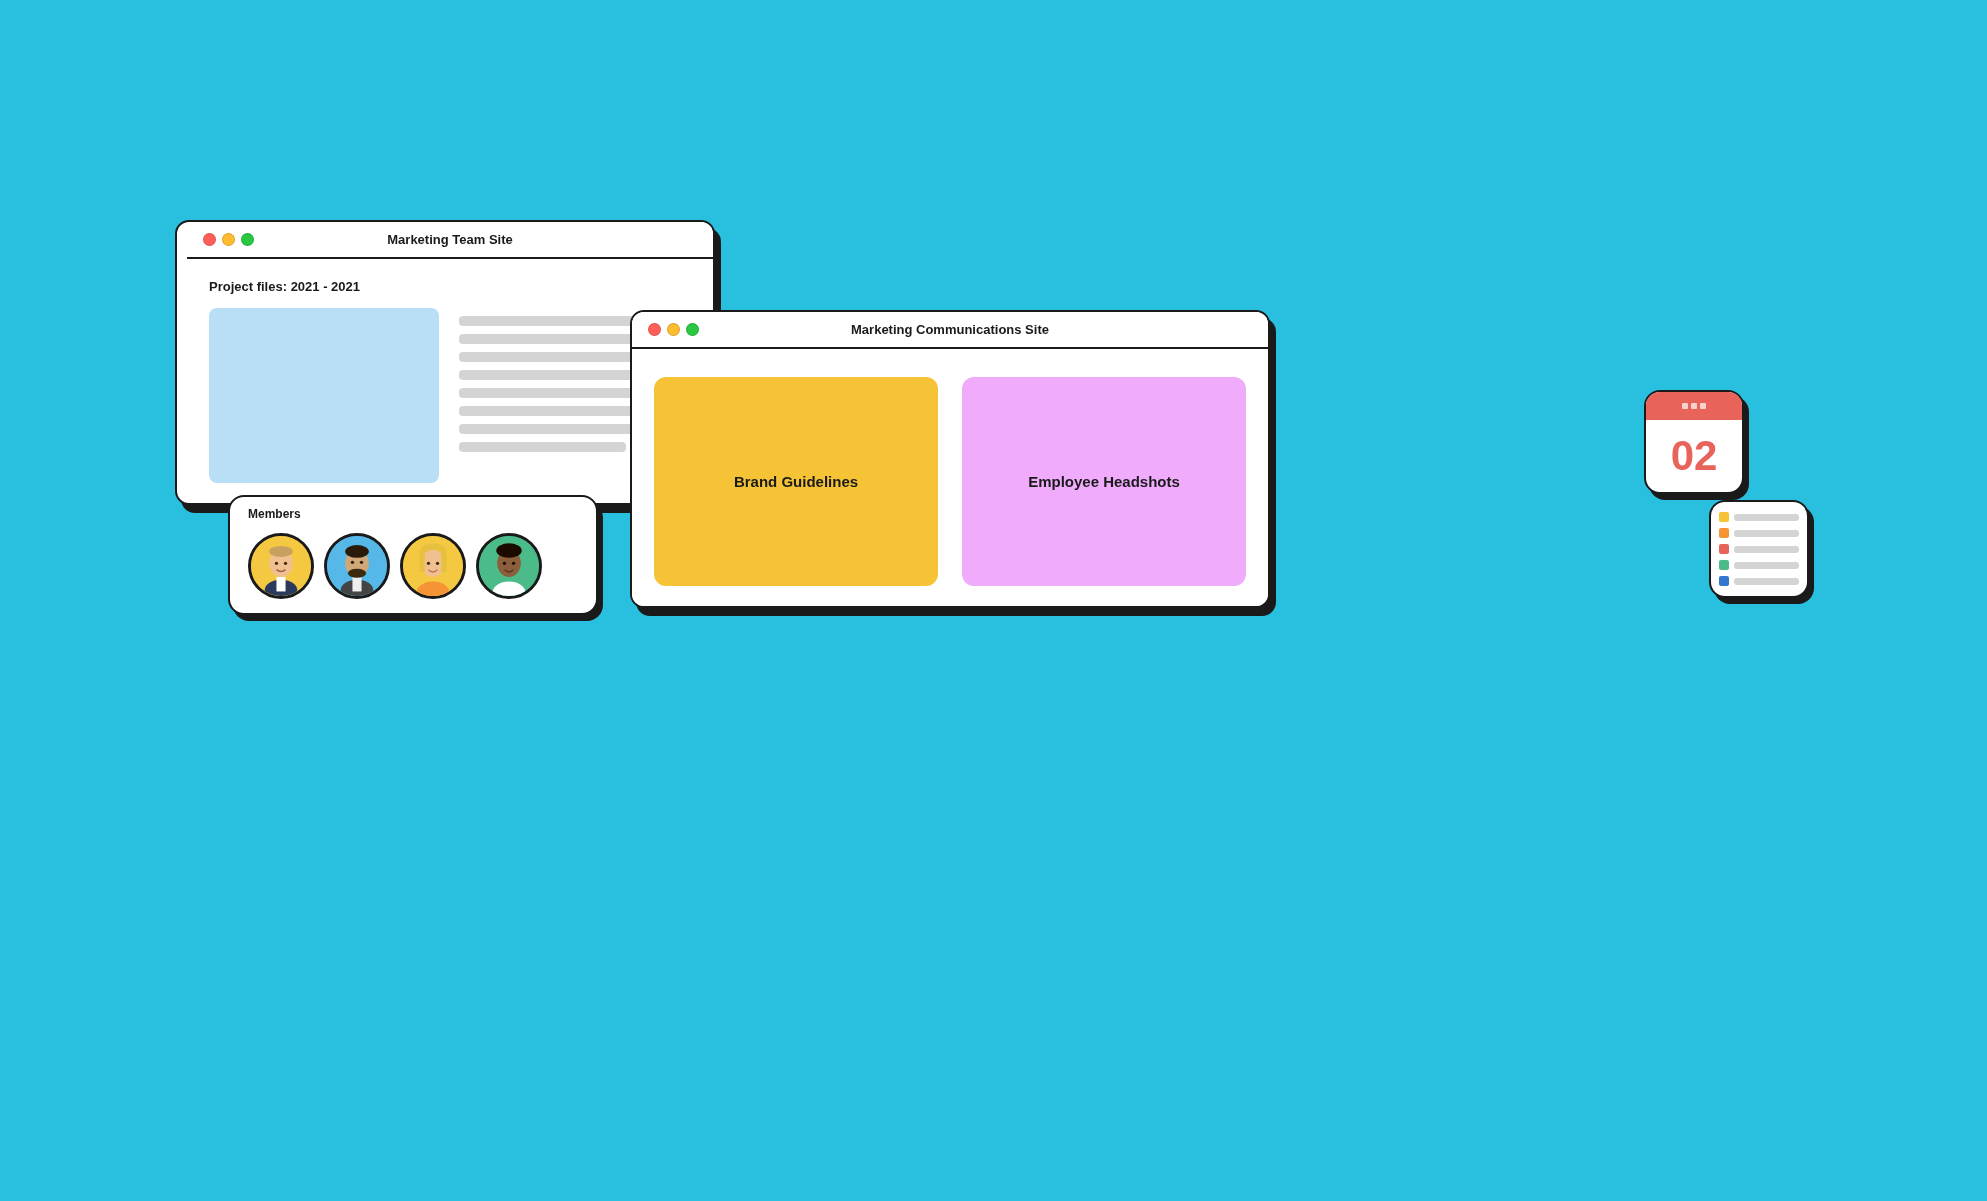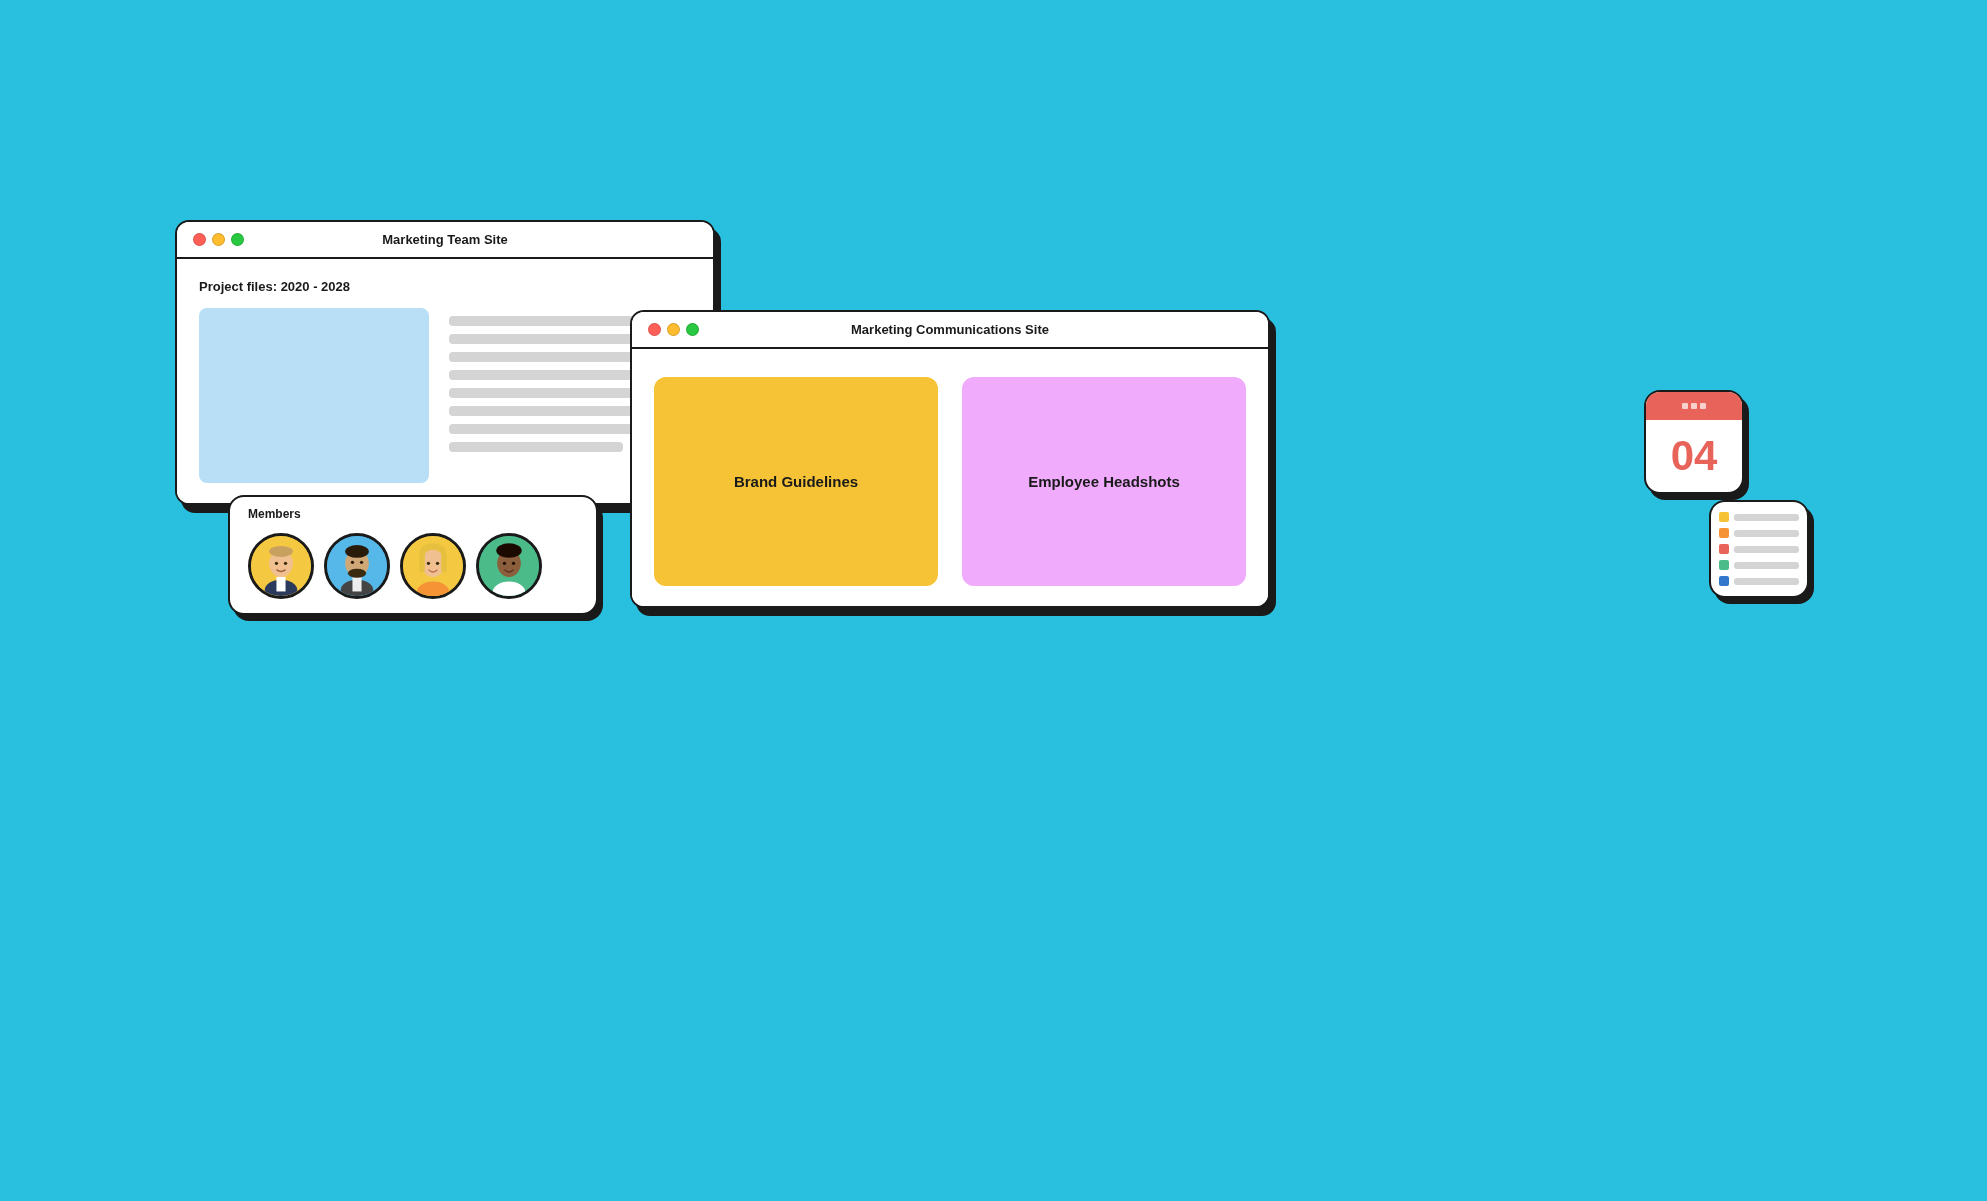--- a/index.html
+++ b/index.html
@@ -61,20 +61,21 @@
       padding: 20px 22px;
       background: #fff;
       border-radius: 0 0 12px 12px;
     }
 
     
     #win1 {
       left: 175px;
       top: 220px;
       width: 540px;
+      padding-left: 10px;
     }
 
     .section-label {
       font-size: 13px;
       font-weight: 800;
       color: #1a1a1a;
       margin-bottom: 14px;
     }
 
     .content-area {
@@ -294,21 +295,21 @@
 <div class="browser-window" id="win1">
   <div class="titlebar">
     <div class="traffic-lights">
       <div class="dot dot-red"></div>
       <div class="dot dot-yellow"></div>
       <div class="dot dot-green"></div>
     </div>
     <span class="titlebar-title">Marketing Team Site</span>
   </div>
   <div class="window-body">
-    <div class="section-label">Project files: 2020 - 2028</div>
+    <div class="section-label">Project files: 2021 - 2021</div>
     <div class="content-area">
       <div class="blue-block"></div>
       <div class="text-lines">
         <div class="text-line"></div>
         <div class="text-line"></div>
         <div class="text-line"></div>
         <div class="text-line"></div>
         <div class="text-line"></div>
         <div class="text-line"></div>
         <div class="text-line"></div>
@@ -421,21 +422,21 @@
 
 <div class="calendar-widget">
   <div class="cal-header">
     <div class="cal-icon-lines">
       <span></span>
       <span></span>
       <span></span>
     </div>
   </div>
   <div class="cal-body">
-    <span class="cal-number">04</span>
+    <span class="cal-number">02</span>
   </div>
 </div>
 
 <div class="phone-widget">
   <div class="phone-rows">
 
     <div class="phone-row">
       <div class="phone-dot pd-yellow"></div>
       <div class="phone-line"></div>
     </div>

